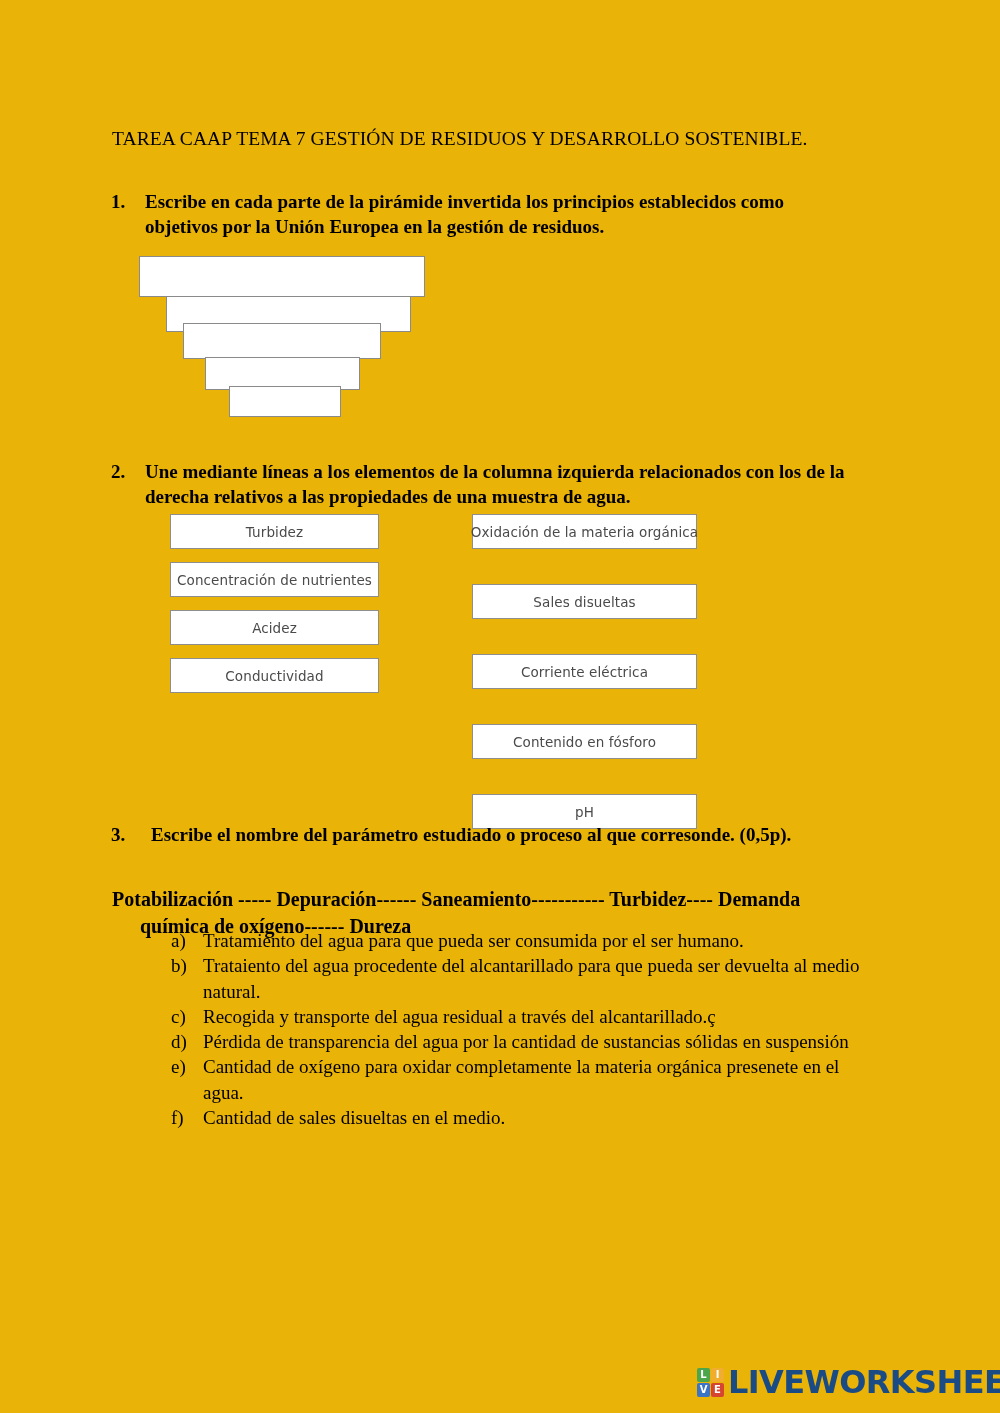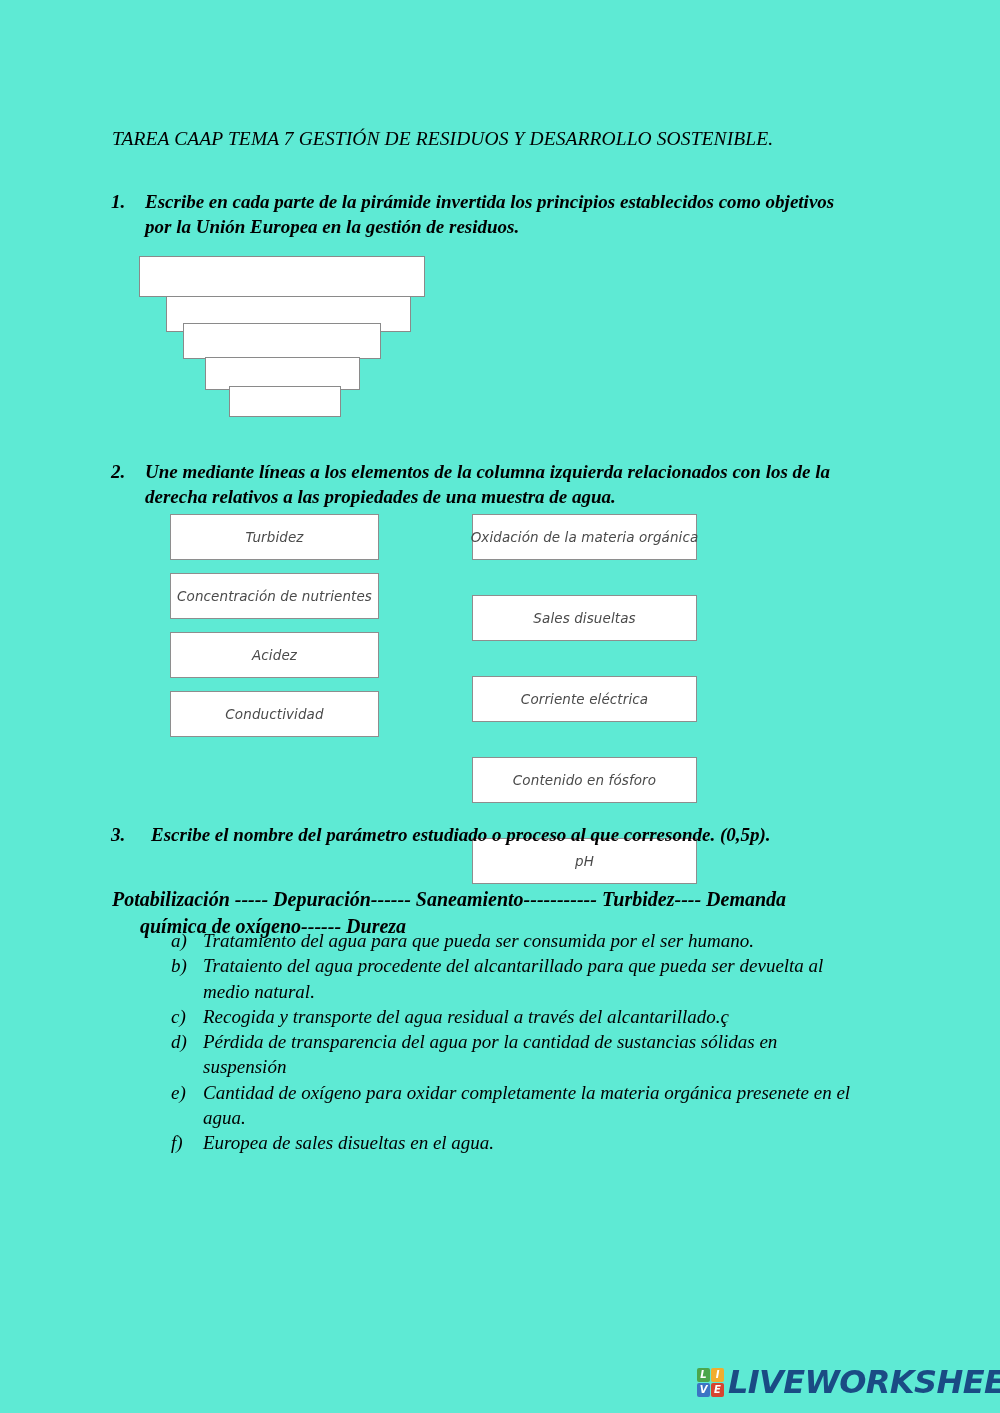--- a/index.html
+++ b/index.html
@@ -13,22 +13,21 @@
     height: 1413px;
     position: relative;
     font-family: "Liberation Serif", "DejaVu Serif", serif;
     color: #000000;
     overflow: hidden;
   }
 
   .page {
     position: absolute;
     inset: 0;
-    background: #5eead4;
-    font-style: italic;
+    background: #eab308;
   }
 
   
   .doc-title {
     position: absolute;
     left: 112px;
     top: 127px;
     font-size: 19.5px;
     line-height: 1.25;
     letter-spacing: 0.1px;
@@ -90,21 +89,21 @@
   .match-col {
     position: absolute;
     display: flex;
     flex-direction: column;
     gap: 13px;
   }
   #match-col-left  { left: 150px; top: 514px; width: 229px; }
   #match-col-right { left: 452px; top: 514px; width: 245px; gap: 35px; }
 
   .match-box {
-    height: 46px;
+    height: 35px;
     box-sizing: border-box;
     border: 1.4px solid #8e8e8e;
     background: #ffffff;
     display: flex;
     align-items: center;
     justify-content: center;
     font-family: "DejaVu Sans", "Liberation Sans", sans-serif;
     font-size: 13.5px;
     font-weight: normal;
     color: #4a4a4a;
@@ -265,21 +264,21 @@
     <div class="letter-item">
       <span class="li-label">d)</span>
       <span class="li-text">Pérdida de transparencia del agua por la cantidad de sustancias sólidas en suspensión</span>
     </div>
     <div class="letter-item">
       <span class="li-label">e)</span>
       <span class="li-text">Cantidad de oxígeno para oxidar completamente la materia orgánica presenete en el agua.</span>
     </div>
     <div class="letter-item">
       <span class="li-label">f)</span>
-      <span class="li-text">Europea de sales disueltas en el agua.</span>
+      <span class="li-text">Cantidad de sales disueltas en el medio.</span>
     </div>
   </div>
 
   <div id="footer-logo">
     <div class="logo-tiles">
       <span class="logo-tile t-l">L</span>
       <span class="logo-tile t-i">I</span>
       <span class="logo-tile t-v">V</span>
       <span class="logo-tile t-e">E</span>
     </div>

